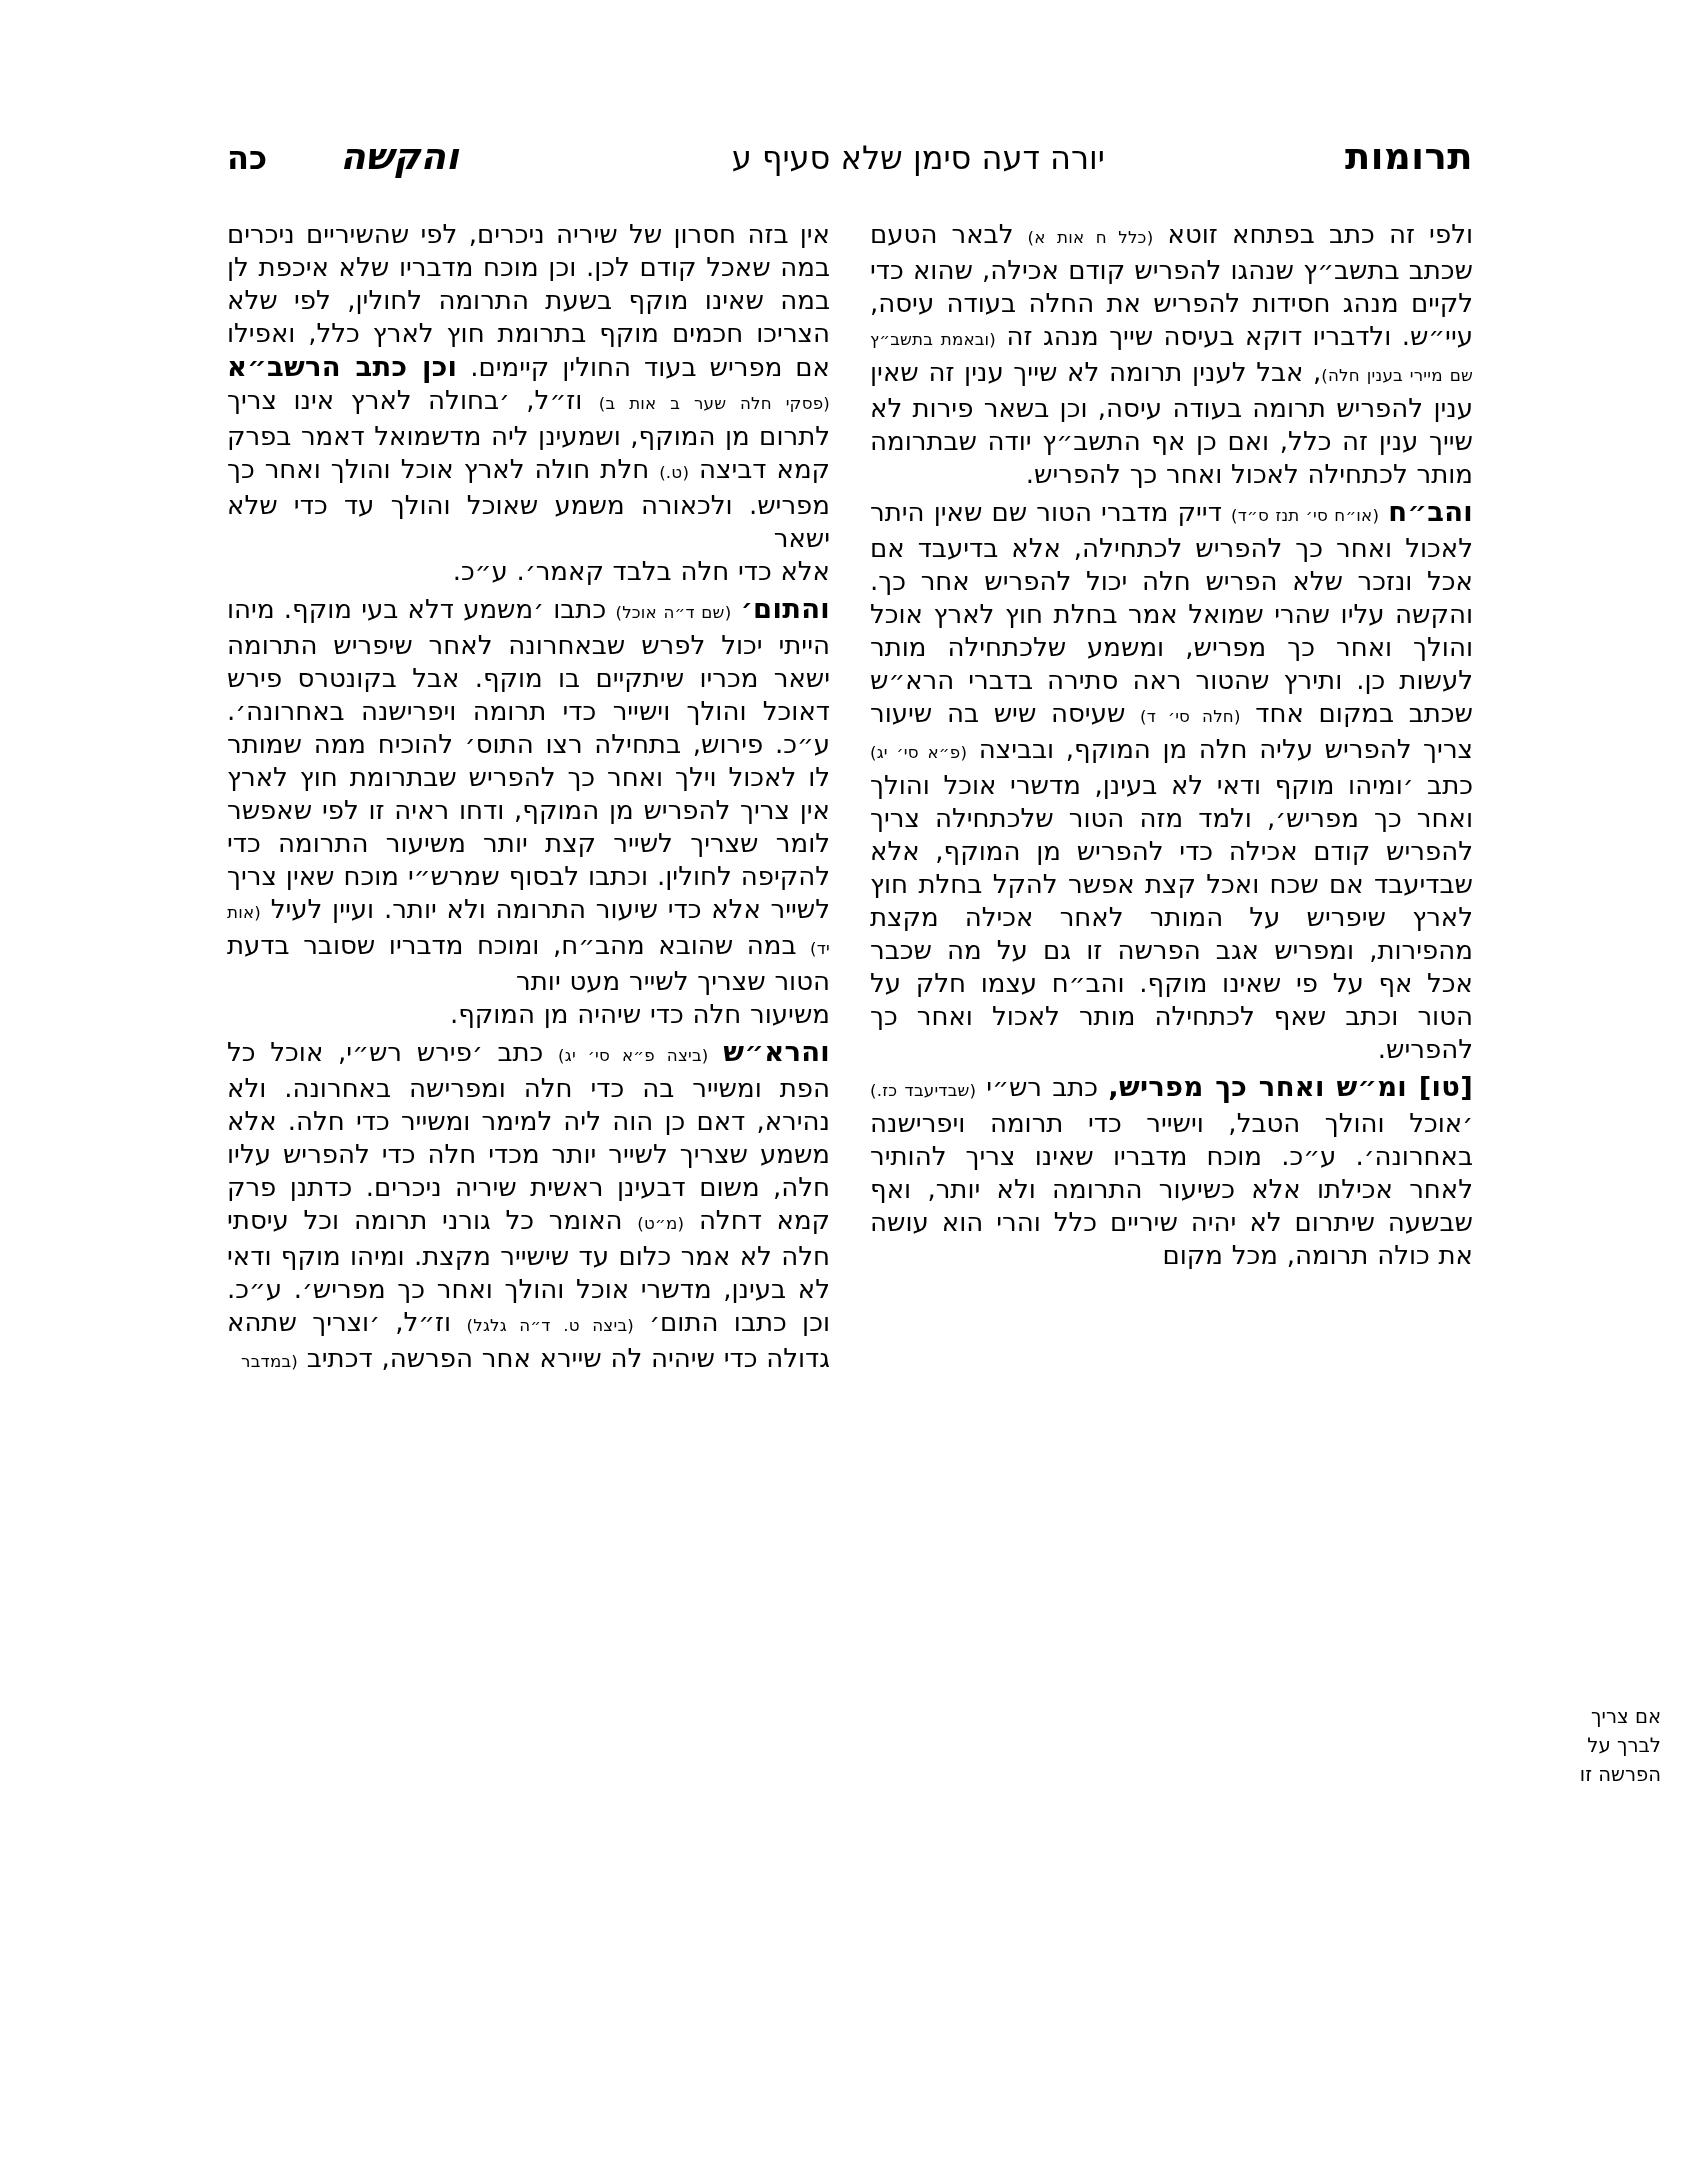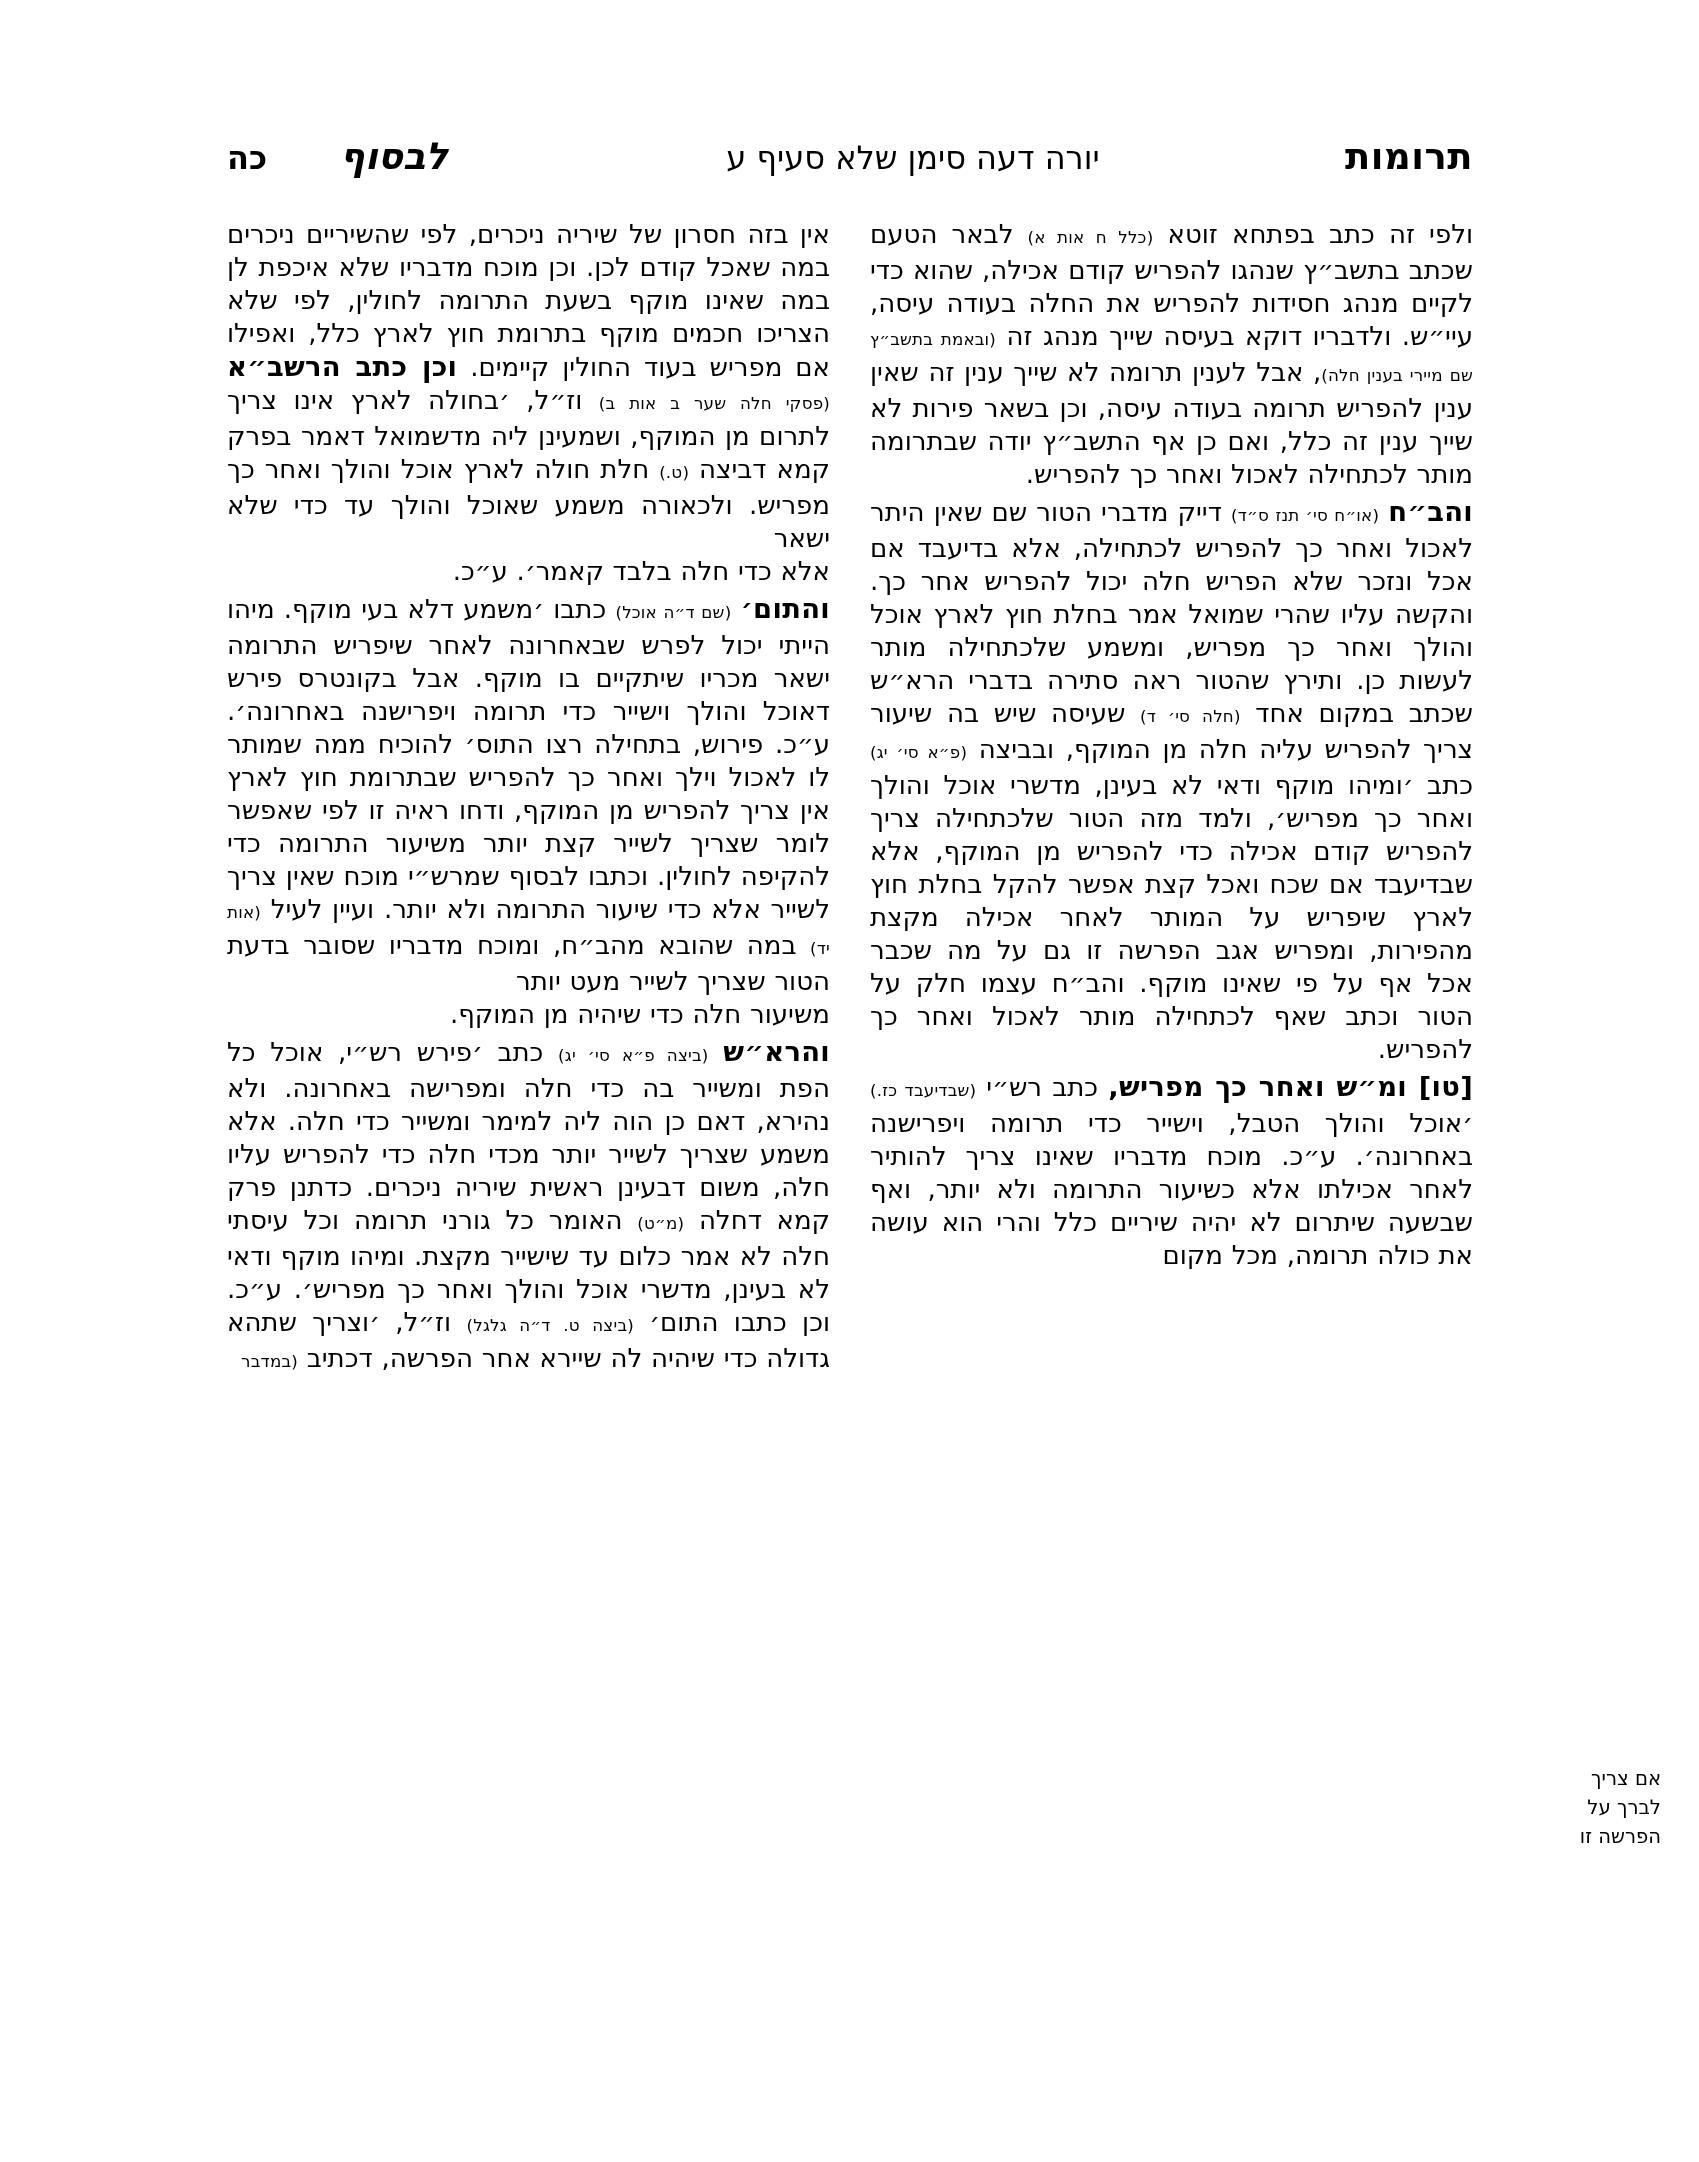--- a/index.html
+++ b/index.html
@@ -108,38 +108,38 @@
     letter-spacing: 0.2px;
   }
   .tail-center {
     display: block;
   }
 
   
   .margin-note {
     position: absolute;
     right: 39px;
-    top: 1764px;
+    top: 1702px;
     width: 165px;
     font-size: 19.6px;
     line-height: 29px;
     text-align: right;
     direction: rtl;
   }
 </style>
 </head>
 <body>
 
 <div class="page">
 
   <div class="running-header">
     <span class="hdr-right">תרומות</span>
     <span class="hdr-center">יורה דעה סימן שלא סעיף ע</span>
     <span class="hdr-left-group">
-      <span class="hdr-booktitle">לבסוף</span>
+      <span class="hdr-booktitle">והקשה</span>
       <span class="hdr-folio">כה</span>
     </span>
   </div>
 
   <div class="columns">
 
     <div class="col">
 
 
       <p class="para"><span>ולפי זה כתב בפתחא זוטא</span> <span class="cite">(כלל ח אות א)</span> <span>לבאר הטעם שכתב בתשב״ץ שנהגו להפריש קודם אכילה, שהוא כדי לקיים מנהג חסידות להפריש את החלה בעודה עיסה, עיי״ש. ולדבריו דוקא בעיסה שייך מנהג זה</span> <span class="cite">(ובאמת בתשב״ץ שם מיירי בענין חלה)</span><span>, אבל לענין תרומה לא שייך ענין זה שאין ענין להפריש תרומה בעודה עיסה, וכן בשאר פירות לא שייך ענין זה כלל, ואם כן אף התשב״ץ יודה שבתרומה מותר לכתחילה לאכול ואחר כך להפריש.</span></p>

